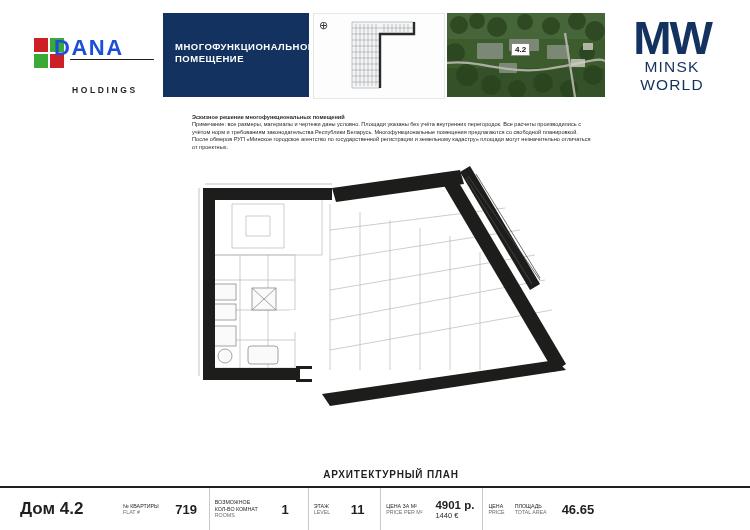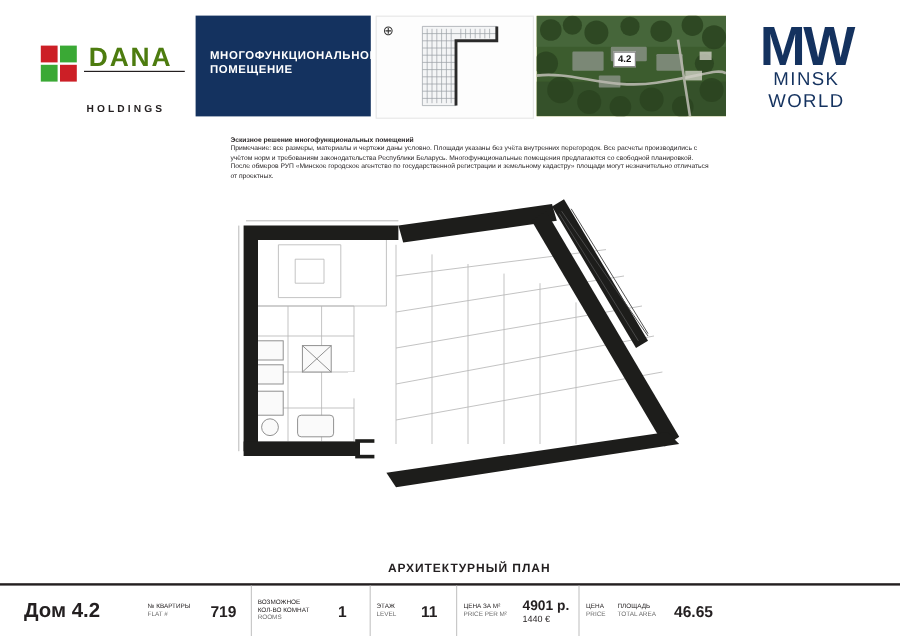--- a/index.html
+++ b/index.html
@@ -42,26 +42,26 @@
     display: grid;
     grid-template-columns: 14px 14px;
     grid-template-rows: 14px 14px;
     gap: 2px;
   }
   .sq { width: 14px; height: 14px; }
   .sq-r { background: #cc1f26; }
   .sq-g { background: #3aa935; }
   .dana-word {
     position: absolute;
-    left: 40px;
+    left: 20px;
     top: 0px;
     font-size: 22px;
     font-weight: bold;
     letter-spacing: 1.5px;
-    color: #4d7c0f;
+    color: #1d4ed8;
     line-height: 24px;
   }
   .dana-sub {
     position: absolute;
     left: 38px;
     top: 25px;
     font-size: 8.5px;
     font-weight: bold;
     letter-spacing: 2.6px;
     color: #231f20;
@@ -118,21 +118,21 @@
   }
 
   
   .sat {
     position: absolute;
     left: 447px;
     top: 13px;
     width: 158px;
     height: 84px;
     overflow: hidden;
-    background: #fef9c3;
+    background: #0c4a6e;
   }
   .sat-badge {
     position: absolute;
     left: 64px;
     top: 30px;
     background: #ffffff;
     border: 1px solid #888;
     font-size: 8px;
     font-weight: bold;
     padding: 1px 3px;

